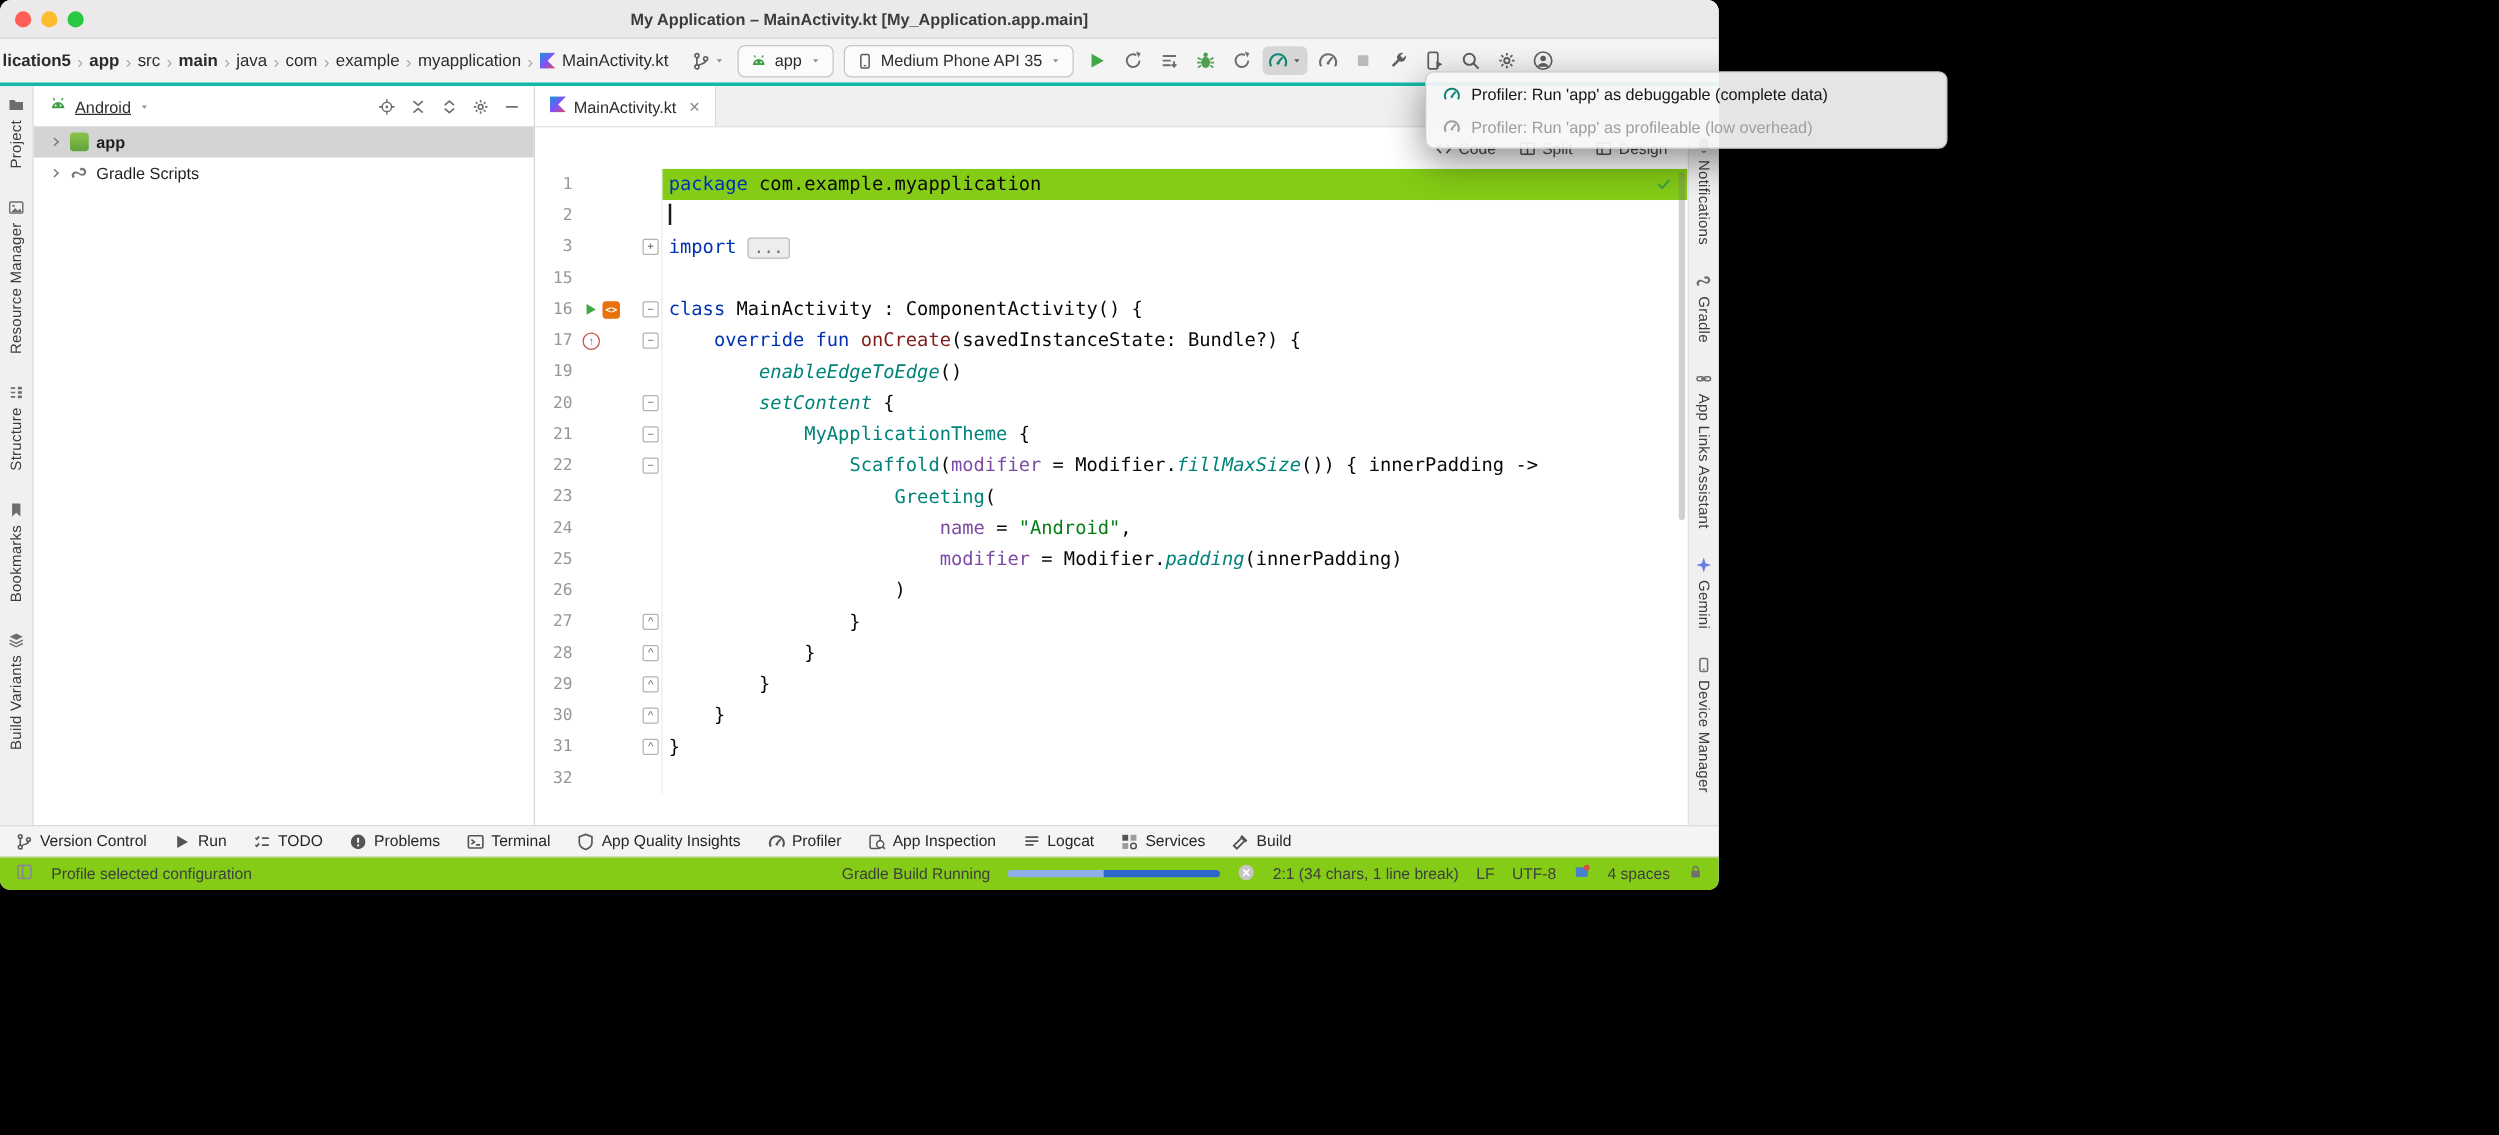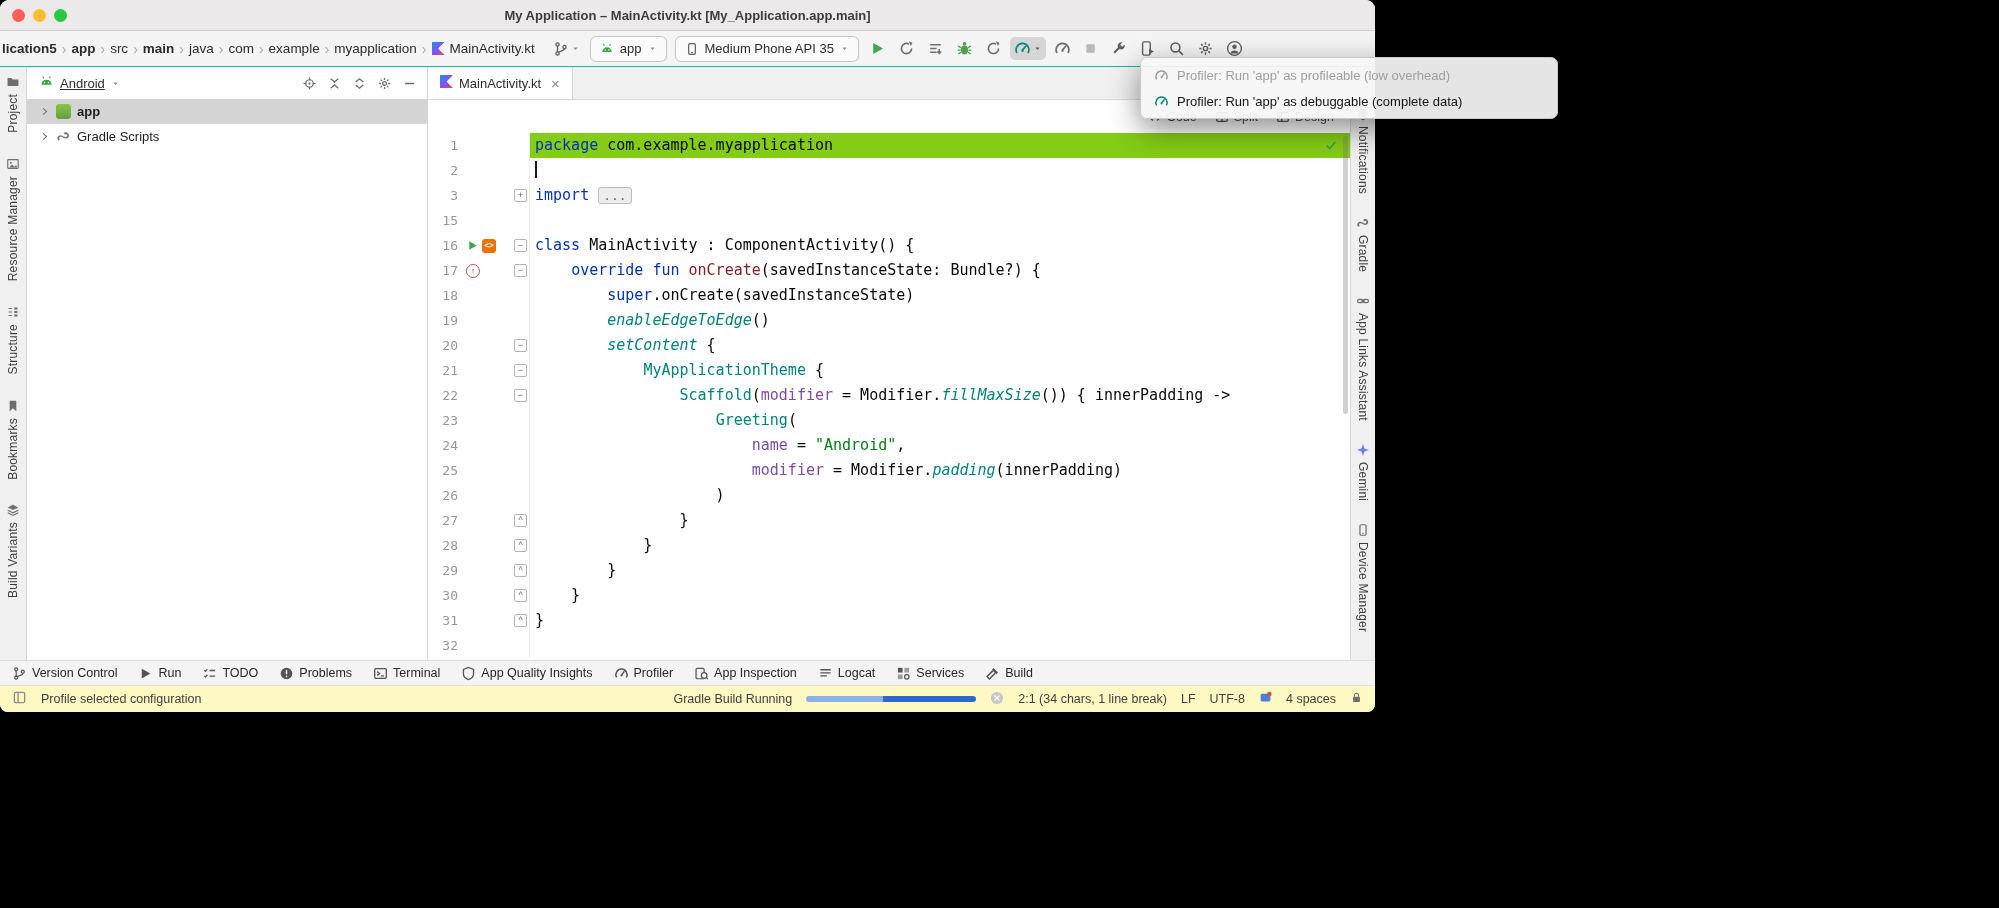--- a/index.html
+++ b/index.html
@@ -4,21 +4,21 @@
 <style>
   html,body{margin:0;padding:0;background:#000;}
   .screen{position:relative;width:1999px;height:908px;background:#000;overflow:hidden;font-family:"Liberation Sans",sans-serif;}
   .window{position:absolute;left:0;top:0;width:1375px;height:712px;background:#fff;border-radius:9px 9px 8px 8px;overflow:hidden;display:flex;flex-direction:column;}
   
   .titlebar{height:30px;flex:none;background:#ebe9e9;border-bottom:1px solid #d2d0d0;position:relative;display:flex;align-items:center;}
   .traffic{position:absolute;left:12px;top:9px;display:flex;gap:8px;z-index:2;}
   .dot{width:13px;height:13px;border-radius:50%;}
   .title{position:absolute;left:0;right:0;text-align:center;font-size:13px;font-weight:bold;color:#3c3c3c;}
   
-  .toolbar{height:35px;flex:none;background:#f5f4f4;border-bottom:1px solid #14b8a6;display:flex;align-items:center;padding:0 8px 0 2px;}
+  .toolbar{height:35px;flex:none;background:#f5f4f4;border-bottom:3px solid #14b8a6;display:flex;align-items:center;padding:0 8px 0 2px;}
   .crumbs{display:flex;align-items:center;font-size:13.5px;color:#2c2c2c;white-space:nowrap;}
   .crumb{display:inline-flex;align-items:center;gap:5px;}
   .crumb.b{font-weight:bold;}
   .crumb-sep{color:#a9a9a9;margin:0 5px;font-size:14px;}
   .tb-right{display:flex;align-items:center;margin-left:12px;white-space:nowrap;}
   .chip{display:inline-flex;align-items:center;gap:6px;height:24px;padding:0 9px;border:1px solid #c6c5c5;border-radius:6px;font-size:13px;color:#2d2d2d;margin:0 4px;background:#fbfbfb;}
   .tbtn{display:inline-flex;align-items:center;gap:2px;padding:3px 4px;border-radius:5px;margin:0 2px;}
   .tbtn.active{background:#d6d6d6;}
   
   .main{flex:1;display:flex;min-height:0;}
@@ -54,21 +54,21 @@
   .tk-comp{color:#00847a}.tk-named{color:#7d4ba3}.tk-str{color:#067d17}.tk-pl{color:#080808}
   .fold-pill{background:#ededed;border:1px solid #bdbdbd;border-radius:3px;padding:0 4px;color:#6b6b6b;font-size:13px;}
   .fold-sq{width:11px;height:11px;border:1px solid #b3b3b3;background:#fff;color:#666;font-size:9px;line-height:9px;display:inline-flex;align-items:center;justify-content:center;border-radius:2px;font-family:"Liberation Sans",sans-serif;}
   .inspect{position:absolute;top:4px;right:12px;}
   .scrollbar{position:absolute;right:2px;top:3px;width:5px;height:278px;background:rgba(120,120,120,.35);border-radius:3px;}
   .compose-ic{width:14px;height:14px;border-radius:3px;background:#e8710a;color:#fff;font-size:8px;font-weight:bold;display:inline-flex;align-items:center;justify-content:center;font-family:"DejaVu Sans Mono",monospace;flex:none;}
   .override-ic{width:12px;height:12px;border-radius:50%;border:1px solid #c75450;color:#3b76c0;font-size:9px;line-height:10px;display:inline-flex;align-items:center;justify-content:center;font-family:"Liberation Sans",sans-serif;flex:none;}
   
   .bottombar{height:24px;flex:none;border-top:1px solid #dadada;background:#f5f4f4;display:flex;align-items:center;gap:21px;padding:0 12px;white-space:nowrap;}
   .bb-item{display:inline-flex;align-items:center;gap:5px;font-size:12.5px;color:#262626;}
-  .statusbar{height:26px;flex:none;border-top:1px solid #e1e0e0;background:#fef9c3;display:flex;align-items:center;gap:14px;padding:0 12px;font-size:12.5px;color:#3f3f3f;white-space:nowrap;justify-content:space-between;}
+  .statusbar{height:26px;flex:none;border-top:1px solid #e1e0e0;background:#84cc16;display:flex;align-items:center;gap:14px;padding:0 12px;font-size:12.5px;color:#3f3f3f;white-space:nowrap;justify-content:space-between;}
   .flex{flex:1;}
   .progress{width:170px;height:6px;border-radius:3px;overflow:hidden;display:inline-flex;}
   .p1{width:45%;background:#8cb0e8;}
   .p2{width:55%;background:#2f66cc;}
   
   .popup{position:absolute;left:1140px;top:57px;width:408px;background:rgba(246,246,246,.93);border:1px solid #c9c9c9;border-radius:7px;box-shadow:0 10px 30px rgba(0,0,0,.45);padding:4px;z-index:50;}
   .popup-row{height:26px;display:flex;align-items:center;gap:8px;padding:0 9px;font-size:13px;color:#151515;border-radius:4px;}
   .popup-row.dis{color:#9e9e9e;}
   
   .ic{display:inline-flex;align-items:center;justify-content:center;flex:none;}
@@ -476,26 +476,20 @@
                 <span class="ln">17</span>
                 <span class="gico">
                   <span class="override-ic">↑</span>
                 </span>
                 <span class="fold-col">
                   <span class="fold-sq">−</span>
                 </span>
                 <span class="code-text"><span class="tk-pl">    </span><span class="tk-kw">override</span><span class="tk-pl"> </span><span class="tk-kw">fun</span><span class="tk-pl"> </span><span class="tk-fn">onCreate</span><span class="tk-pl">(savedInstanceState: Bundle?) {</span></span>
               </div>
               <div class="code-line">
-                <span class="ln">18</span>
-                <span class="gico"></span>
-                <span class="fold-col"></span>
-                <span class="code-text"><span class="tk-pl">        </span><span class="tk-kw">super</span><span class="tk-pl">.onCreate(savedInstanceState)</span></span>
-              </div>
-              <div class="code-line">
                 <span class="ln">19</span>
                 <span class="gico"></span>
                 <span class="fold-col"></span>
                 <span class="code-text"><span class="tk-pl">        </span><span class="tk-fni">enableEdgeToEdge</span><span class="tk-pl">()</span></span>
               </div>
               <div class="code-line">
                 <span class="ln">20</span>
                 <span class="gico"></span>
                 <span class="fold-col">
                   <span class="fold-sq">−</span>
@@ -784,34 +778,34 @@
       <span id="sb-lock"><span class="ic" style="color:#6f6f6f;width:13px;height:13px">
             <svg viewBox="0 0 16 16">
               <rect x="3.8" y="7" width="8.4" height="6.6" rx="1" fill="currentColor"></rect>
               <path d="M5.5 7V5.2a2.5 2.5 0 0 1 5 0V7" fill="none" stroke="currentColor" stroke-width="1.4"></path>
             </svg>
           </span></span>
     </div>
   </div>
 
   <div class="popup" id="popup">
+      <div class="popup-row">
+        <span class="ic" style="color:#0d8577;width:15px;height:15px">
+          <svg viewBox="0 0 16 16">
+            <path d="M2.8 12.2a6 6 0 1 1 10.4 0" fill="none" stroke="currentColor" stroke-width="1.6"></path>
+            <path d="M8 9.5 11.2 5.6" stroke="currentColor" stroke-width="1.6"></path>
+            <circle cx="8" cy="10" r="1.1" fill="currentColor"></circle>
+          </svg>
+        </span>
+        <span>Profiler: Run 'app' as debuggable (complete data)</span>
+      </div>
       <div class="popup-row dis">
         <span class="ic" style="color:#9e9e9e;width:15px;height:15px">
           <svg viewBox="0 0 16 16">
             <path d="M2.8 12.2a6 6 0 1 1 10.4 0" fill="none" stroke="currentColor" stroke-width="1.6"></path>
             <path d="M8 9.5 11.2 5.6" stroke="currentColor" stroke-width="1.6"></path>
             <circle cx="8" cy="10" r="1.1" fill="currentColor"></circle>
           </svg>
         </span>
         <span>Profiler: Run 'app' as profileable (low overhead)</span>
       </div>
-      <div class="popup-row">
-        <span class="ic" style="color:#0d8577;width:15px;height:15px">
-          <svg viewBox="0 0 16 16">
-            <path d="M2.8 12.2a6 6 0 1 1 10.4 0" fill="none" stroke="currentColor" stroke-width="1.6"></path>
-            <path d="M8 9.5 11.2 5.6" stroke="currentColor" stroke-width="1.6"></path>
-            <circle cx="8" cy="10" r="1.1" fill="currentColor"></circle>
-          </svg>
-        </span>
-        <span>Profiler: Run 'app' as debuggable (complete data)</span>
-      </div>
     </div>
 </div>
 
 </body></html>

